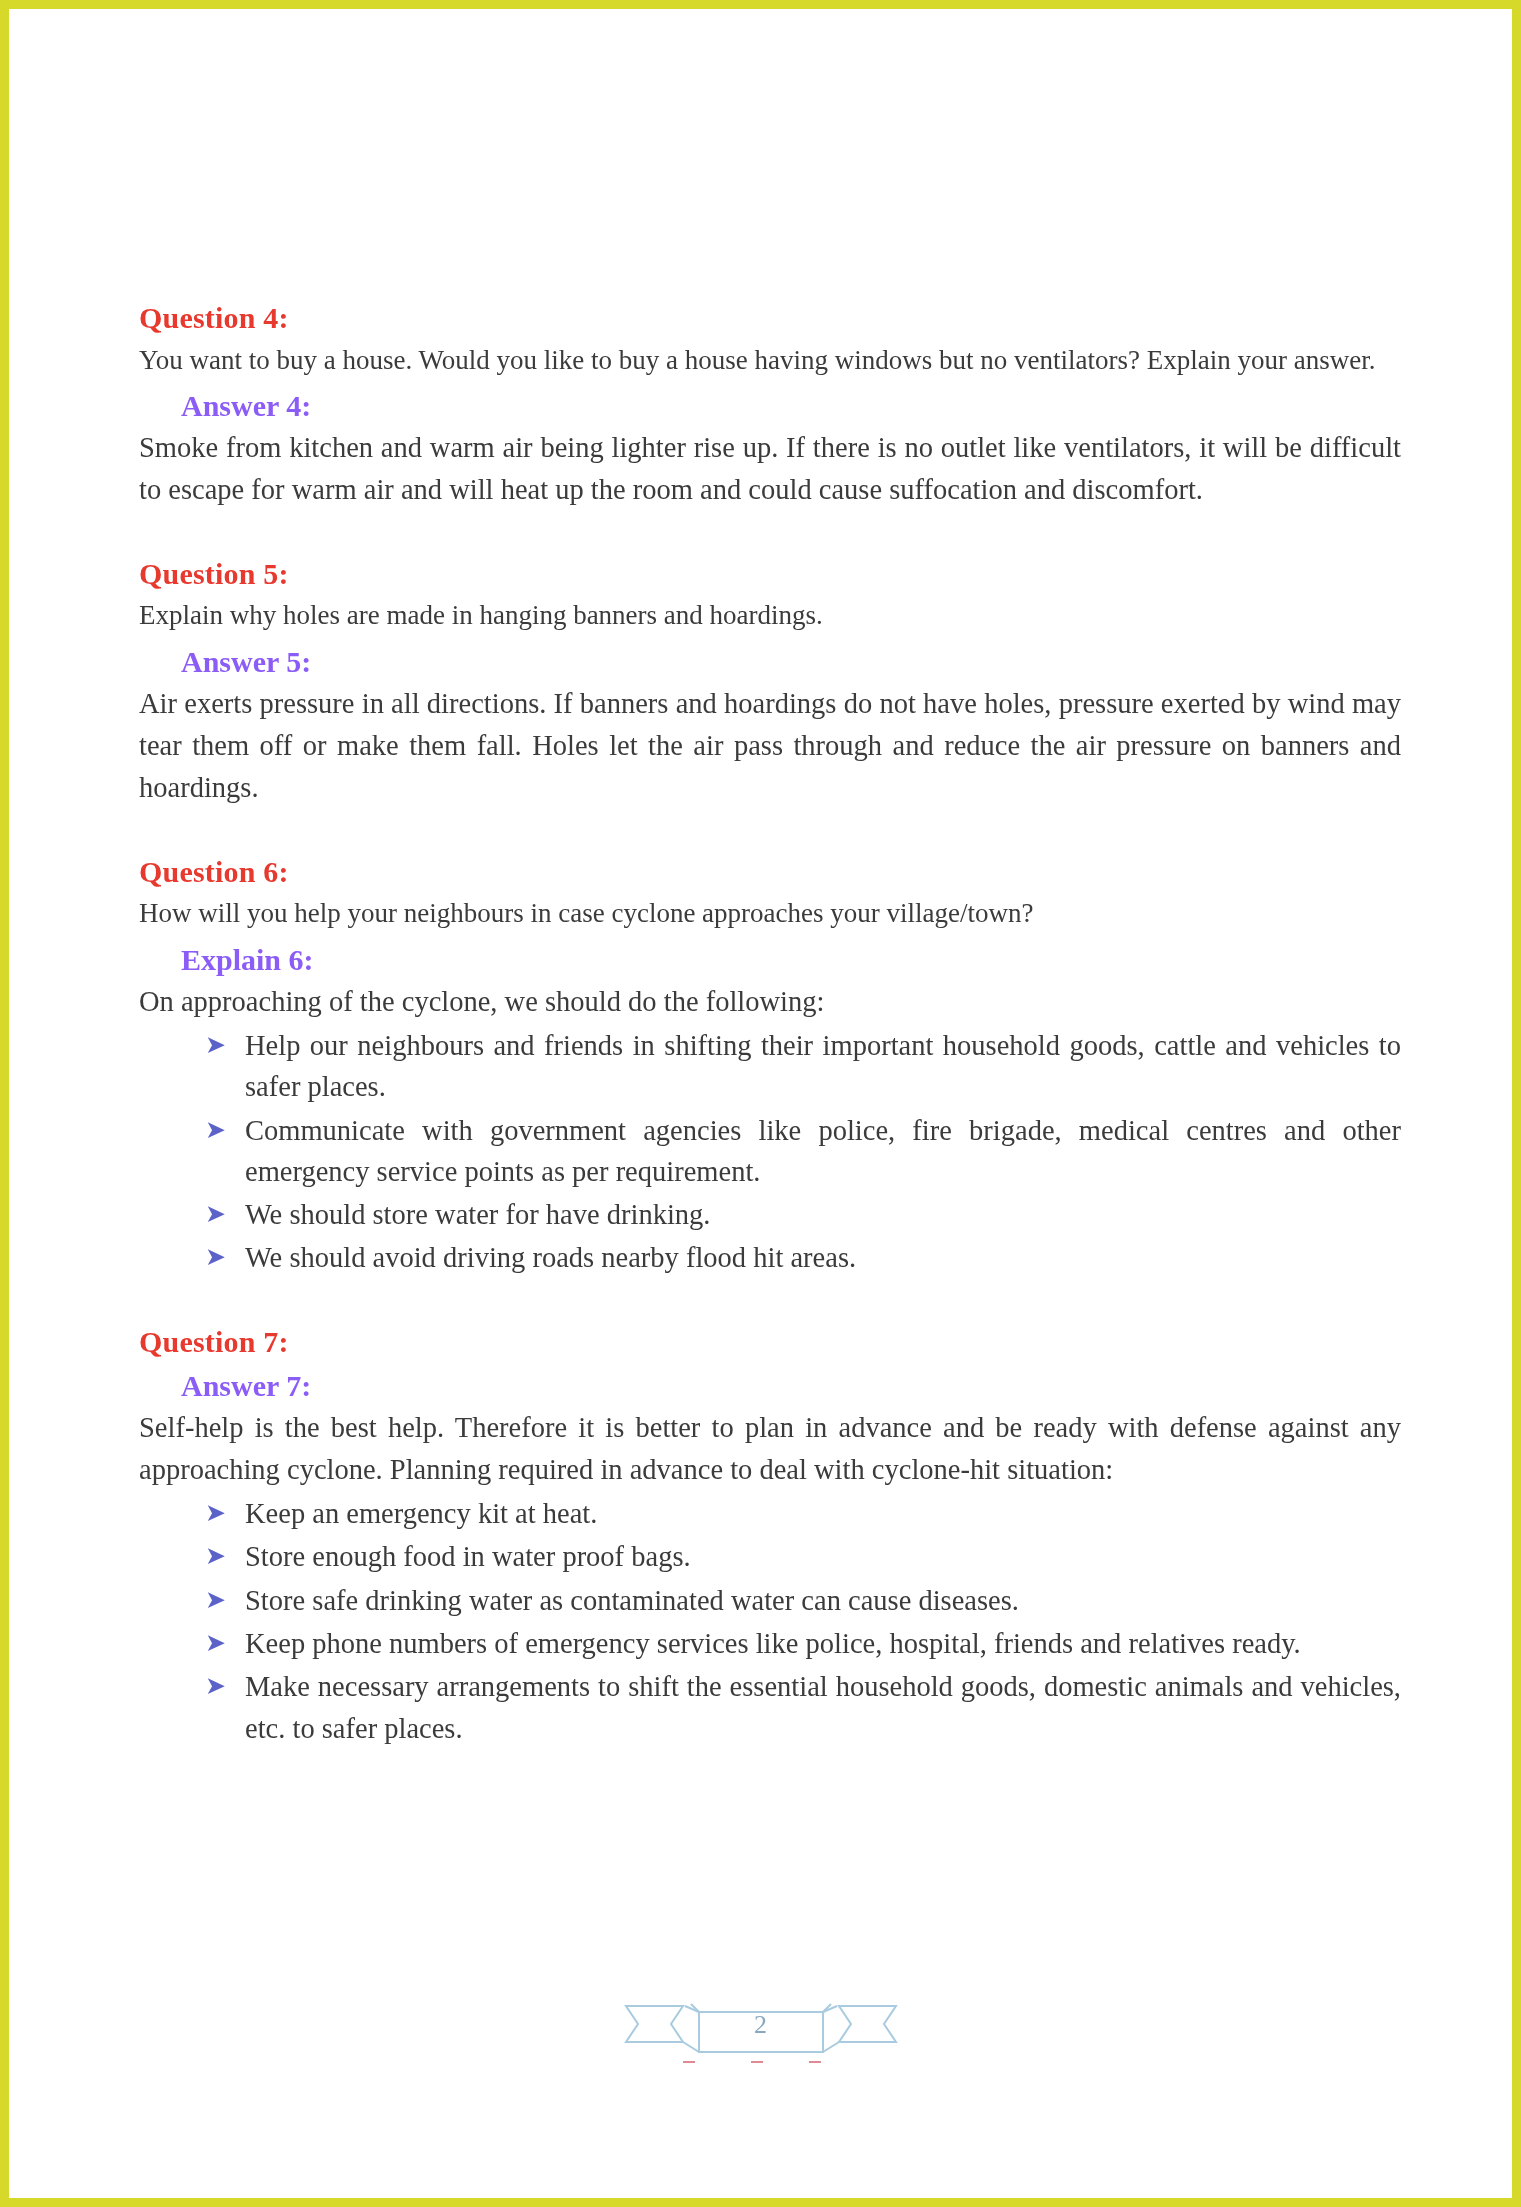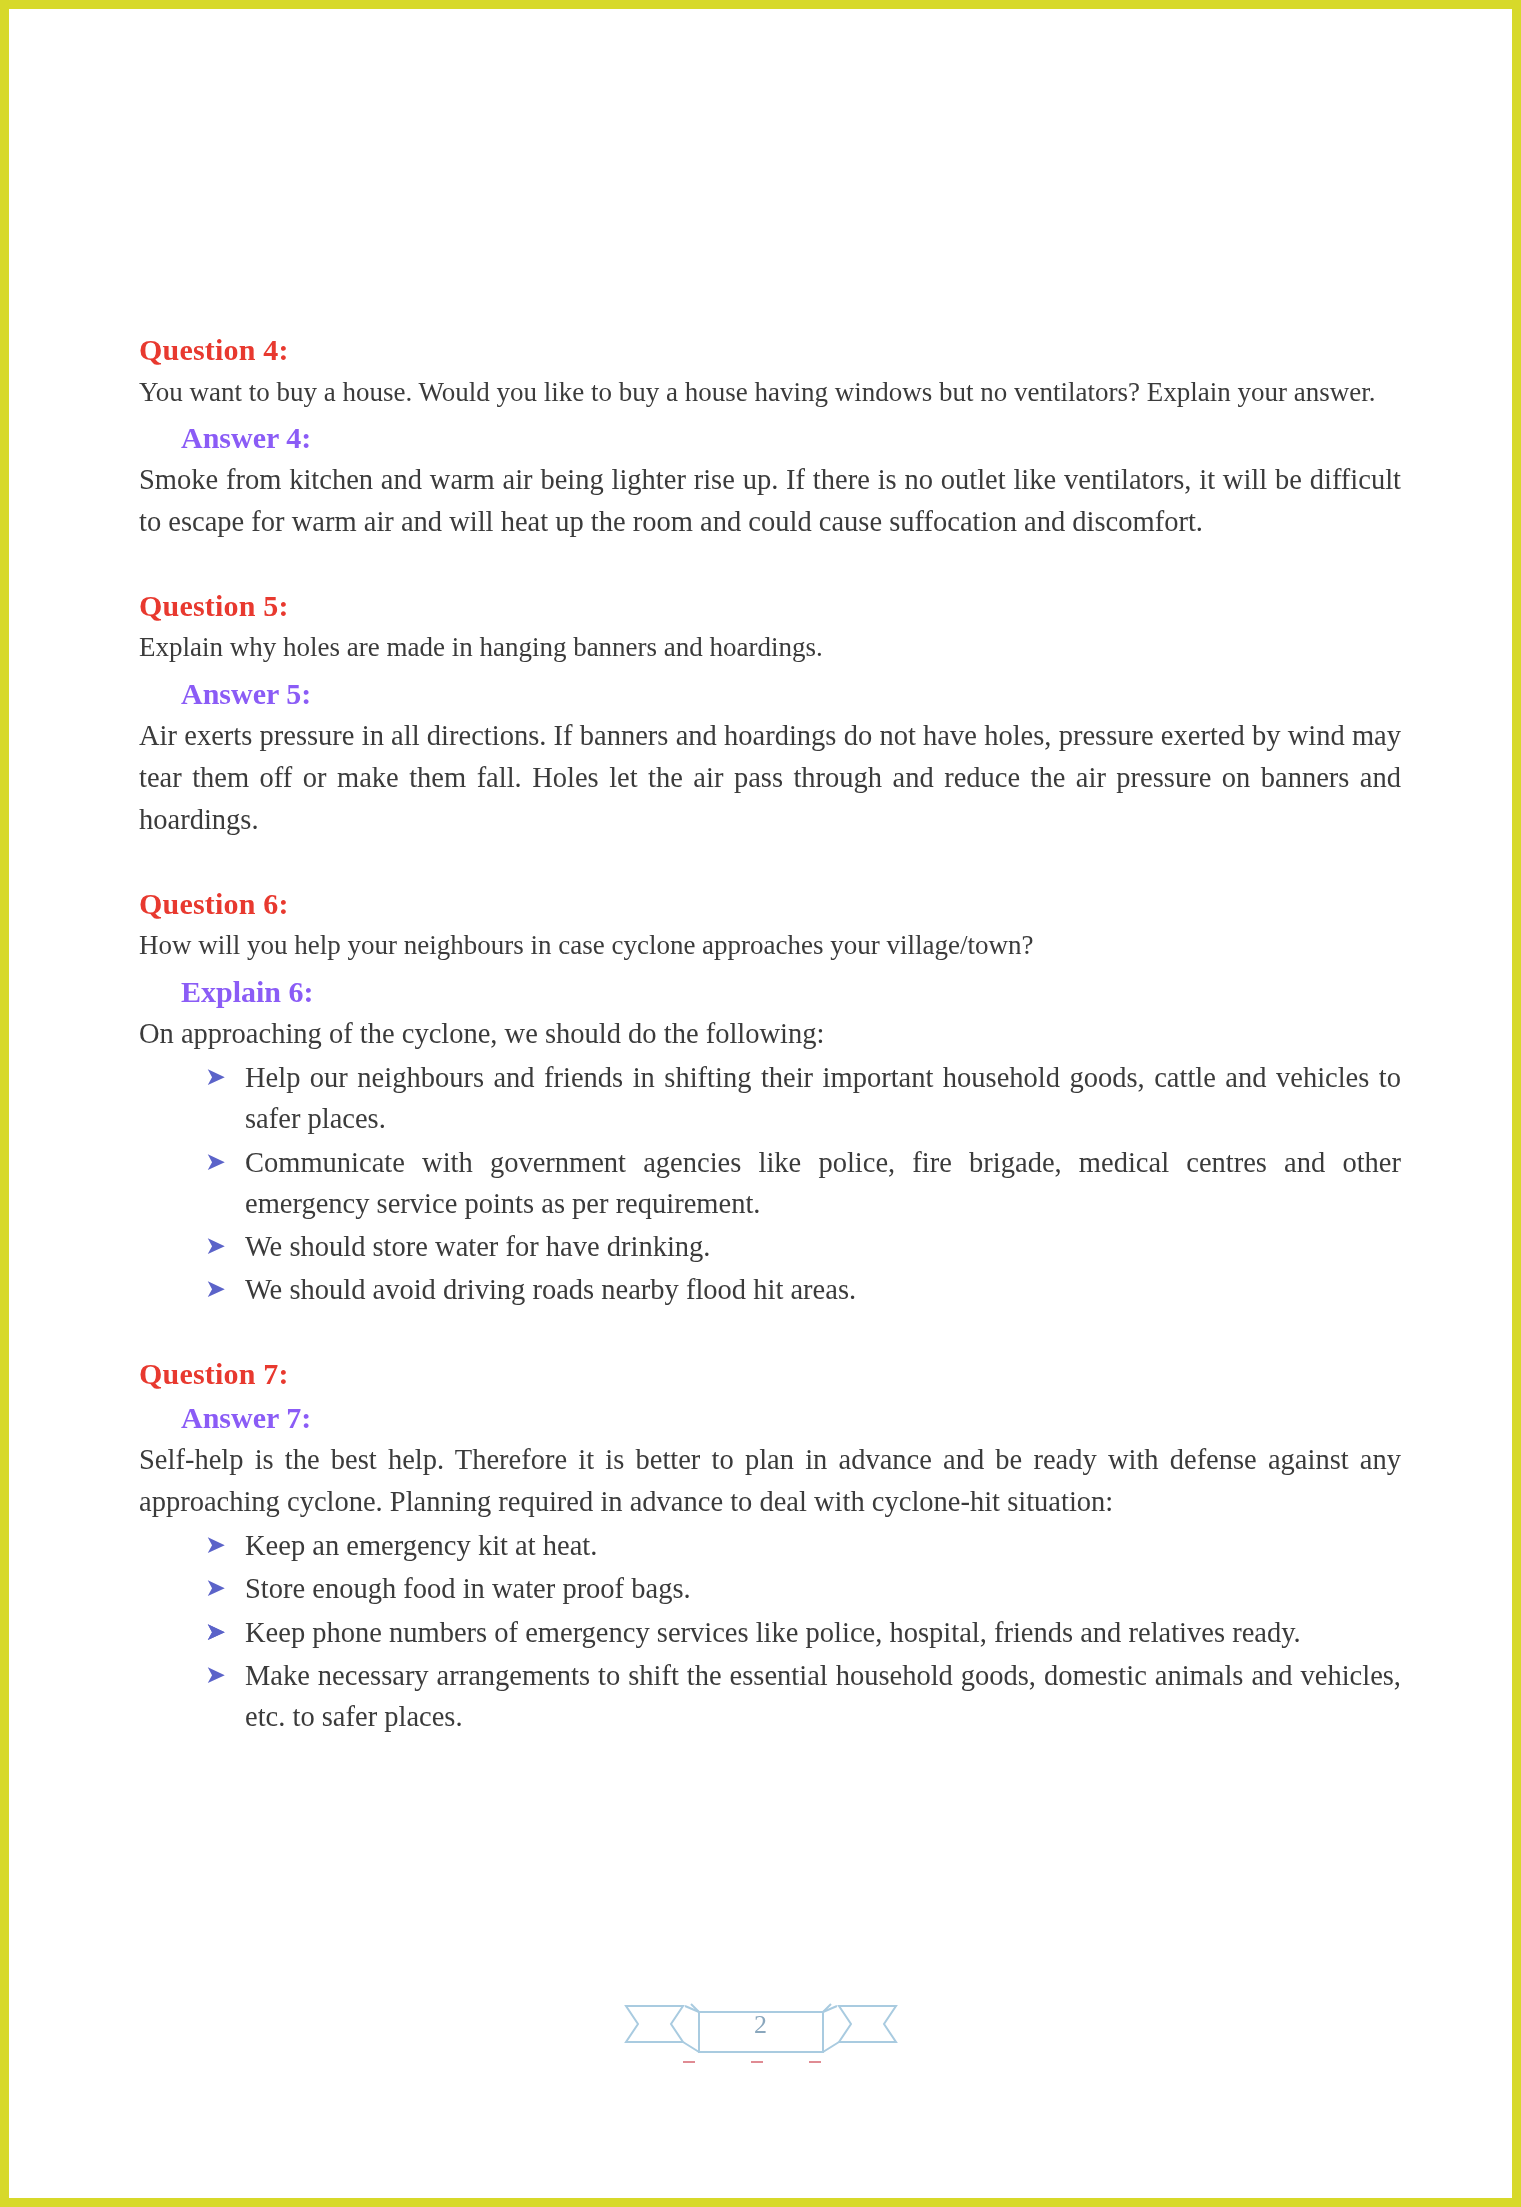--- a/index.html
+++ b/index.html
@@ -28,21 +28,20 @@
     background: #ffffff;
   }
   .content {
     position: absolute;
     left: 130px;
     top: 290px;
     width: 1262px;
   }
   .qa-block {
     margin-bottom: 44px;
-    margin-top: 32px;
   }
   .q-title {
     color: #e8392f;
     font-weight: bold;
     font-size: 30px;
     line-height: 1.25;
     margin: 0 0 4px 0;
     letter-spacing: 0.2px;
   }
   .q-text {
@@ -160,21 +159,21 @@
         </ul>
       </div>
 
       <div class="qa-block">
         <p class="q-title">Question 7:</p>
         <p class="a-title">Answer 7:</p>
         <p class="a-text">Self-help is the best help. Therefore it is better to plan in advance and be ready with defense against any approaching cyclone. Planning required in advance to deal with cyclone-hit situation:</p>
         <ul class="bullets">
           <li class="nojust"><span class="arrow">➤</span><span>Keep an emergency kit at heat.</span></li>
           <li class="nojust"><span class="arrow">➤</span><span>Store enough food in water proof bags.</span></li>
-          <li class="nojust"><span class="arrow">➤</span></li>
+          <li class="nojust"><span class="arrow">➤</span><span>Store safe drinking water as contaminated water can cause diseases.</span></li>
           <li><span class="arrow">➤</span><span>Keep phone numbers of emergency services like police, hospital, friends and relatives ready.</span></li>
           <li><span class="arrow">➤</span><span>Make necessary arrangements to shift the essential household goods, domestic animals and vehicles, etc. to safer places.</span></li>
         </ul>
       </div>
 
     </div>
 
     <div class="footer">
       <div class="ribbon">
         <svg width="280" height="90" viewBox="0 0 280 90" fill="none" xmlns="http://www.w3.org/2000/svg">

